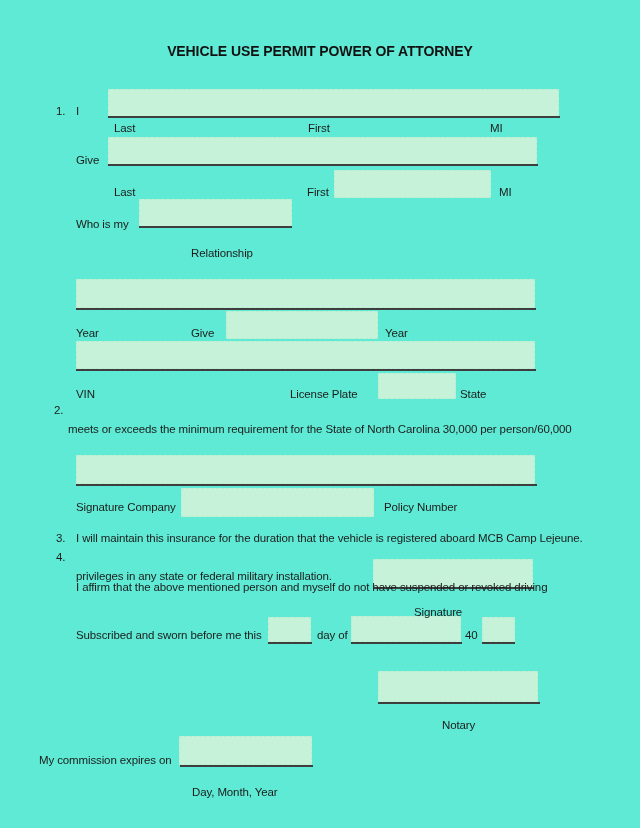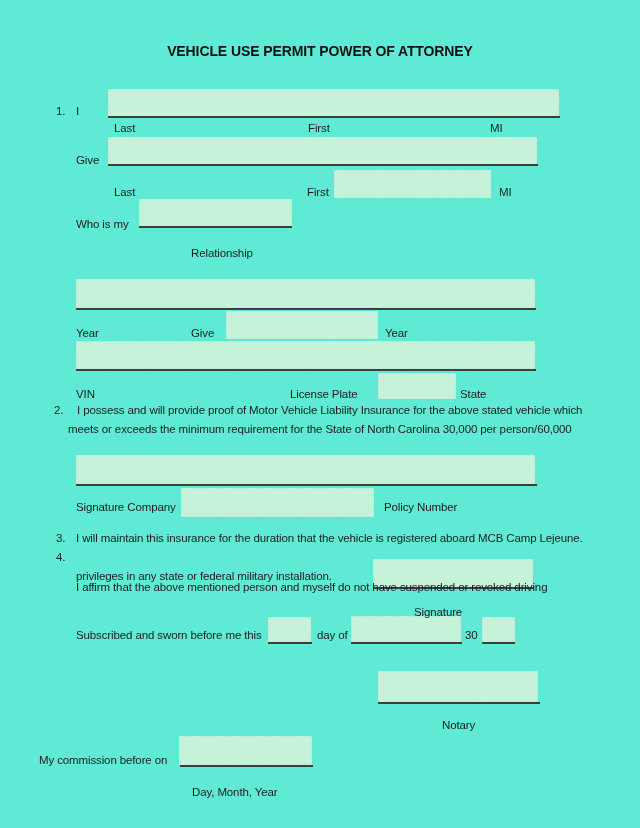--- a/index.html
+++ b/index.html
@@ -73,32 +73,31 @@
   <div class="t" style="left:191px;top:247px">Relationship</div>
 
   <div class="t" style="left:76px;top:327px">Year</div>
   <div class="t" style="left:191px;top:327px">Give</div>
   <div class="t" style="left:385px;top:327px">Year</div>
   <div class="t" style="left:76px;top:388px">VIN</div>
   <div class="t" style="left:290px;top:388px">License Plate</div>
   <div class="t" style="left:460px;top:388px">State</div>
 
   <div class="t" style="left:54px;top:404px">2.</div>
-  <div class="t" style="left:77px;top:404px">I possess and will provide proof of Motor Vehicle Liability Insurance for the above stated vehicle which</div>
   <div class="t" style="left:68px;top:423px">meets or exceeds the minimum requirement for the State of North Carolina 30,000 per person/60,000</div>
   <div class="t" style="left:76px;top:501px">Signature Company</div>
   <div class="t" style="left:384px;top:501px">Policy Number</div>
 
   <div class="t" style="left:56px;top:532px">3.</div>
   <div class="t" style="left:76px;top:532px">I will maintain this insurance for the duration that the vehicle is registered aboard MCB Camp Lejeune.</div>
   <div class="t" style="left:56px;top:551px">4.</div>
   <div class="t" style="left:76px;top:581px">I affirm that the above mentioned person and myself do not have suspended or revoked driving</div>
   <div class="t" style="left:76px;top:570px">privileges in any state or federal military installation.</div>
 
   <div class="t" style="left:414px;top:606px">Signature</div>
   <div class="t" style="left:76px;top:629px">Subscribed and sworn before me this</div>
   <div class="t" style="left:317px;top:629px">day of</div>
-  <div class="t" style="left:465px;top:629px">30</div>
+  <div class="t" style="left:465px;top:629px">40</div>
   <div class="t" style="left:442px;top:719px">Notary</div>
-  <div class="t" style="left:39px;top:754px">My commission before on</div>
+  <div class="t" style="left:39px;top:754px">My commission expires on</div>
   <div class="t" style="left:192px;top:786px">Day, Month, Year</div>
 
 </div>
 
 </body></html>

